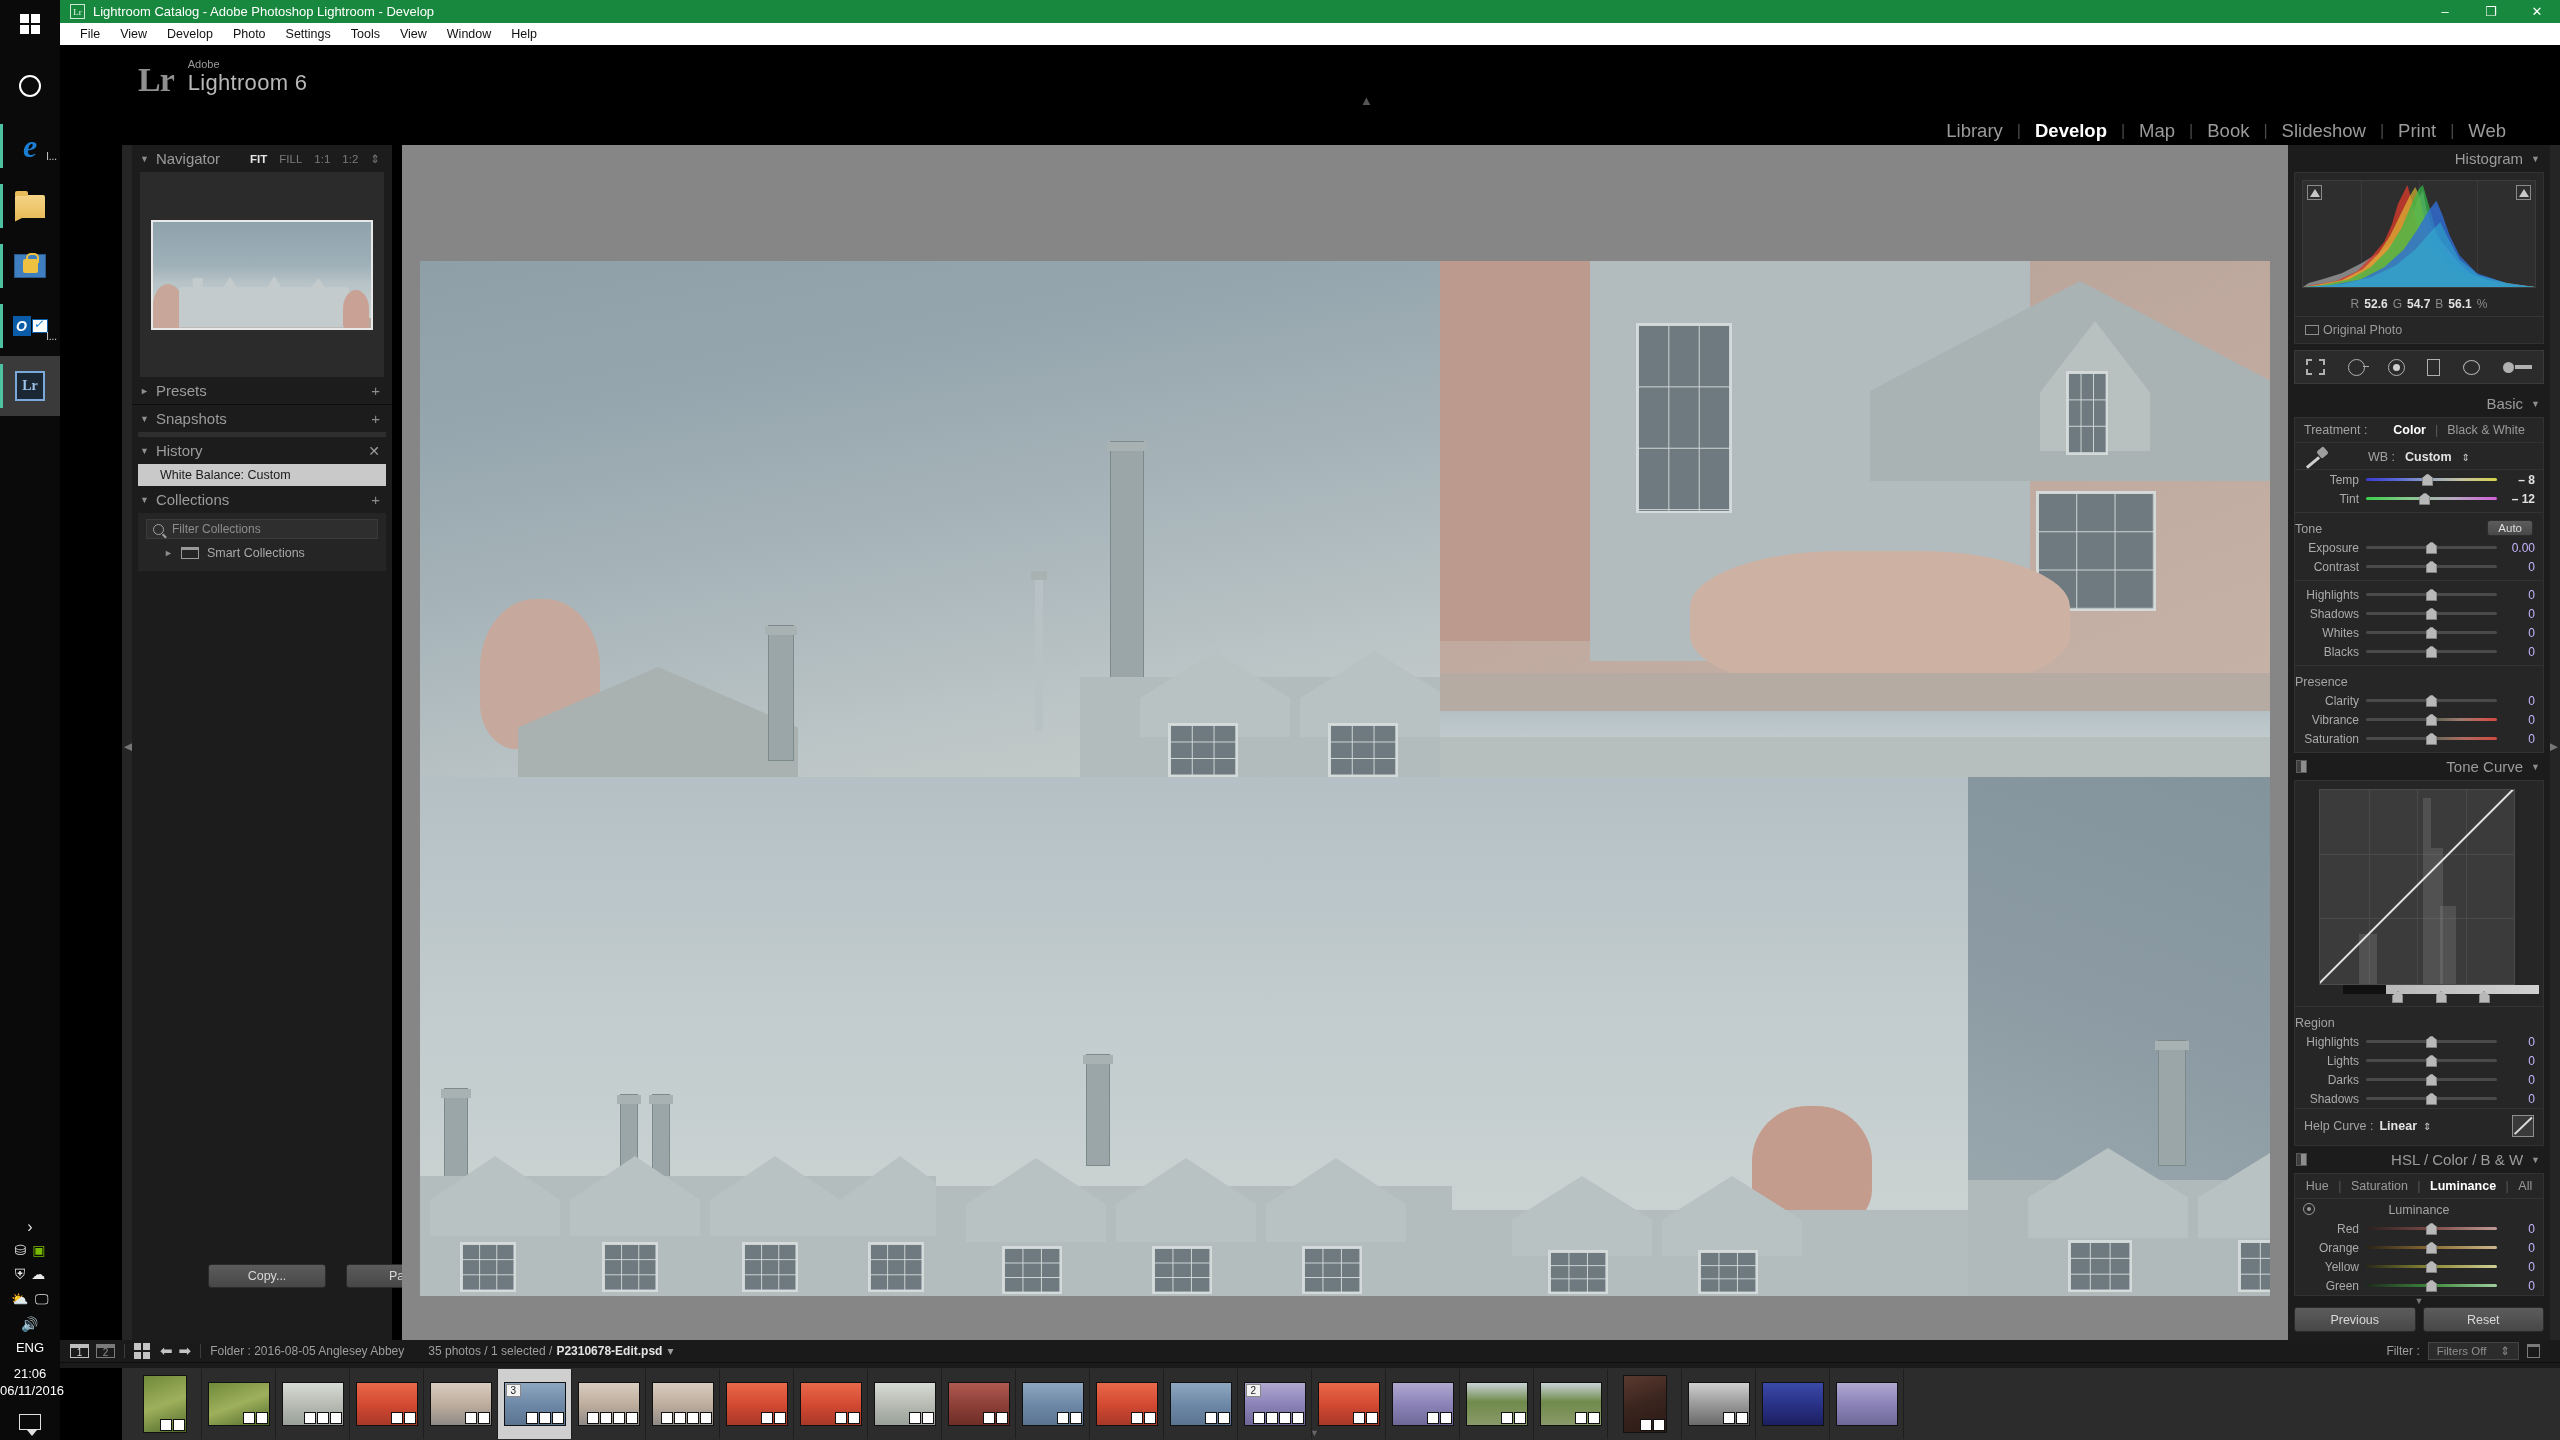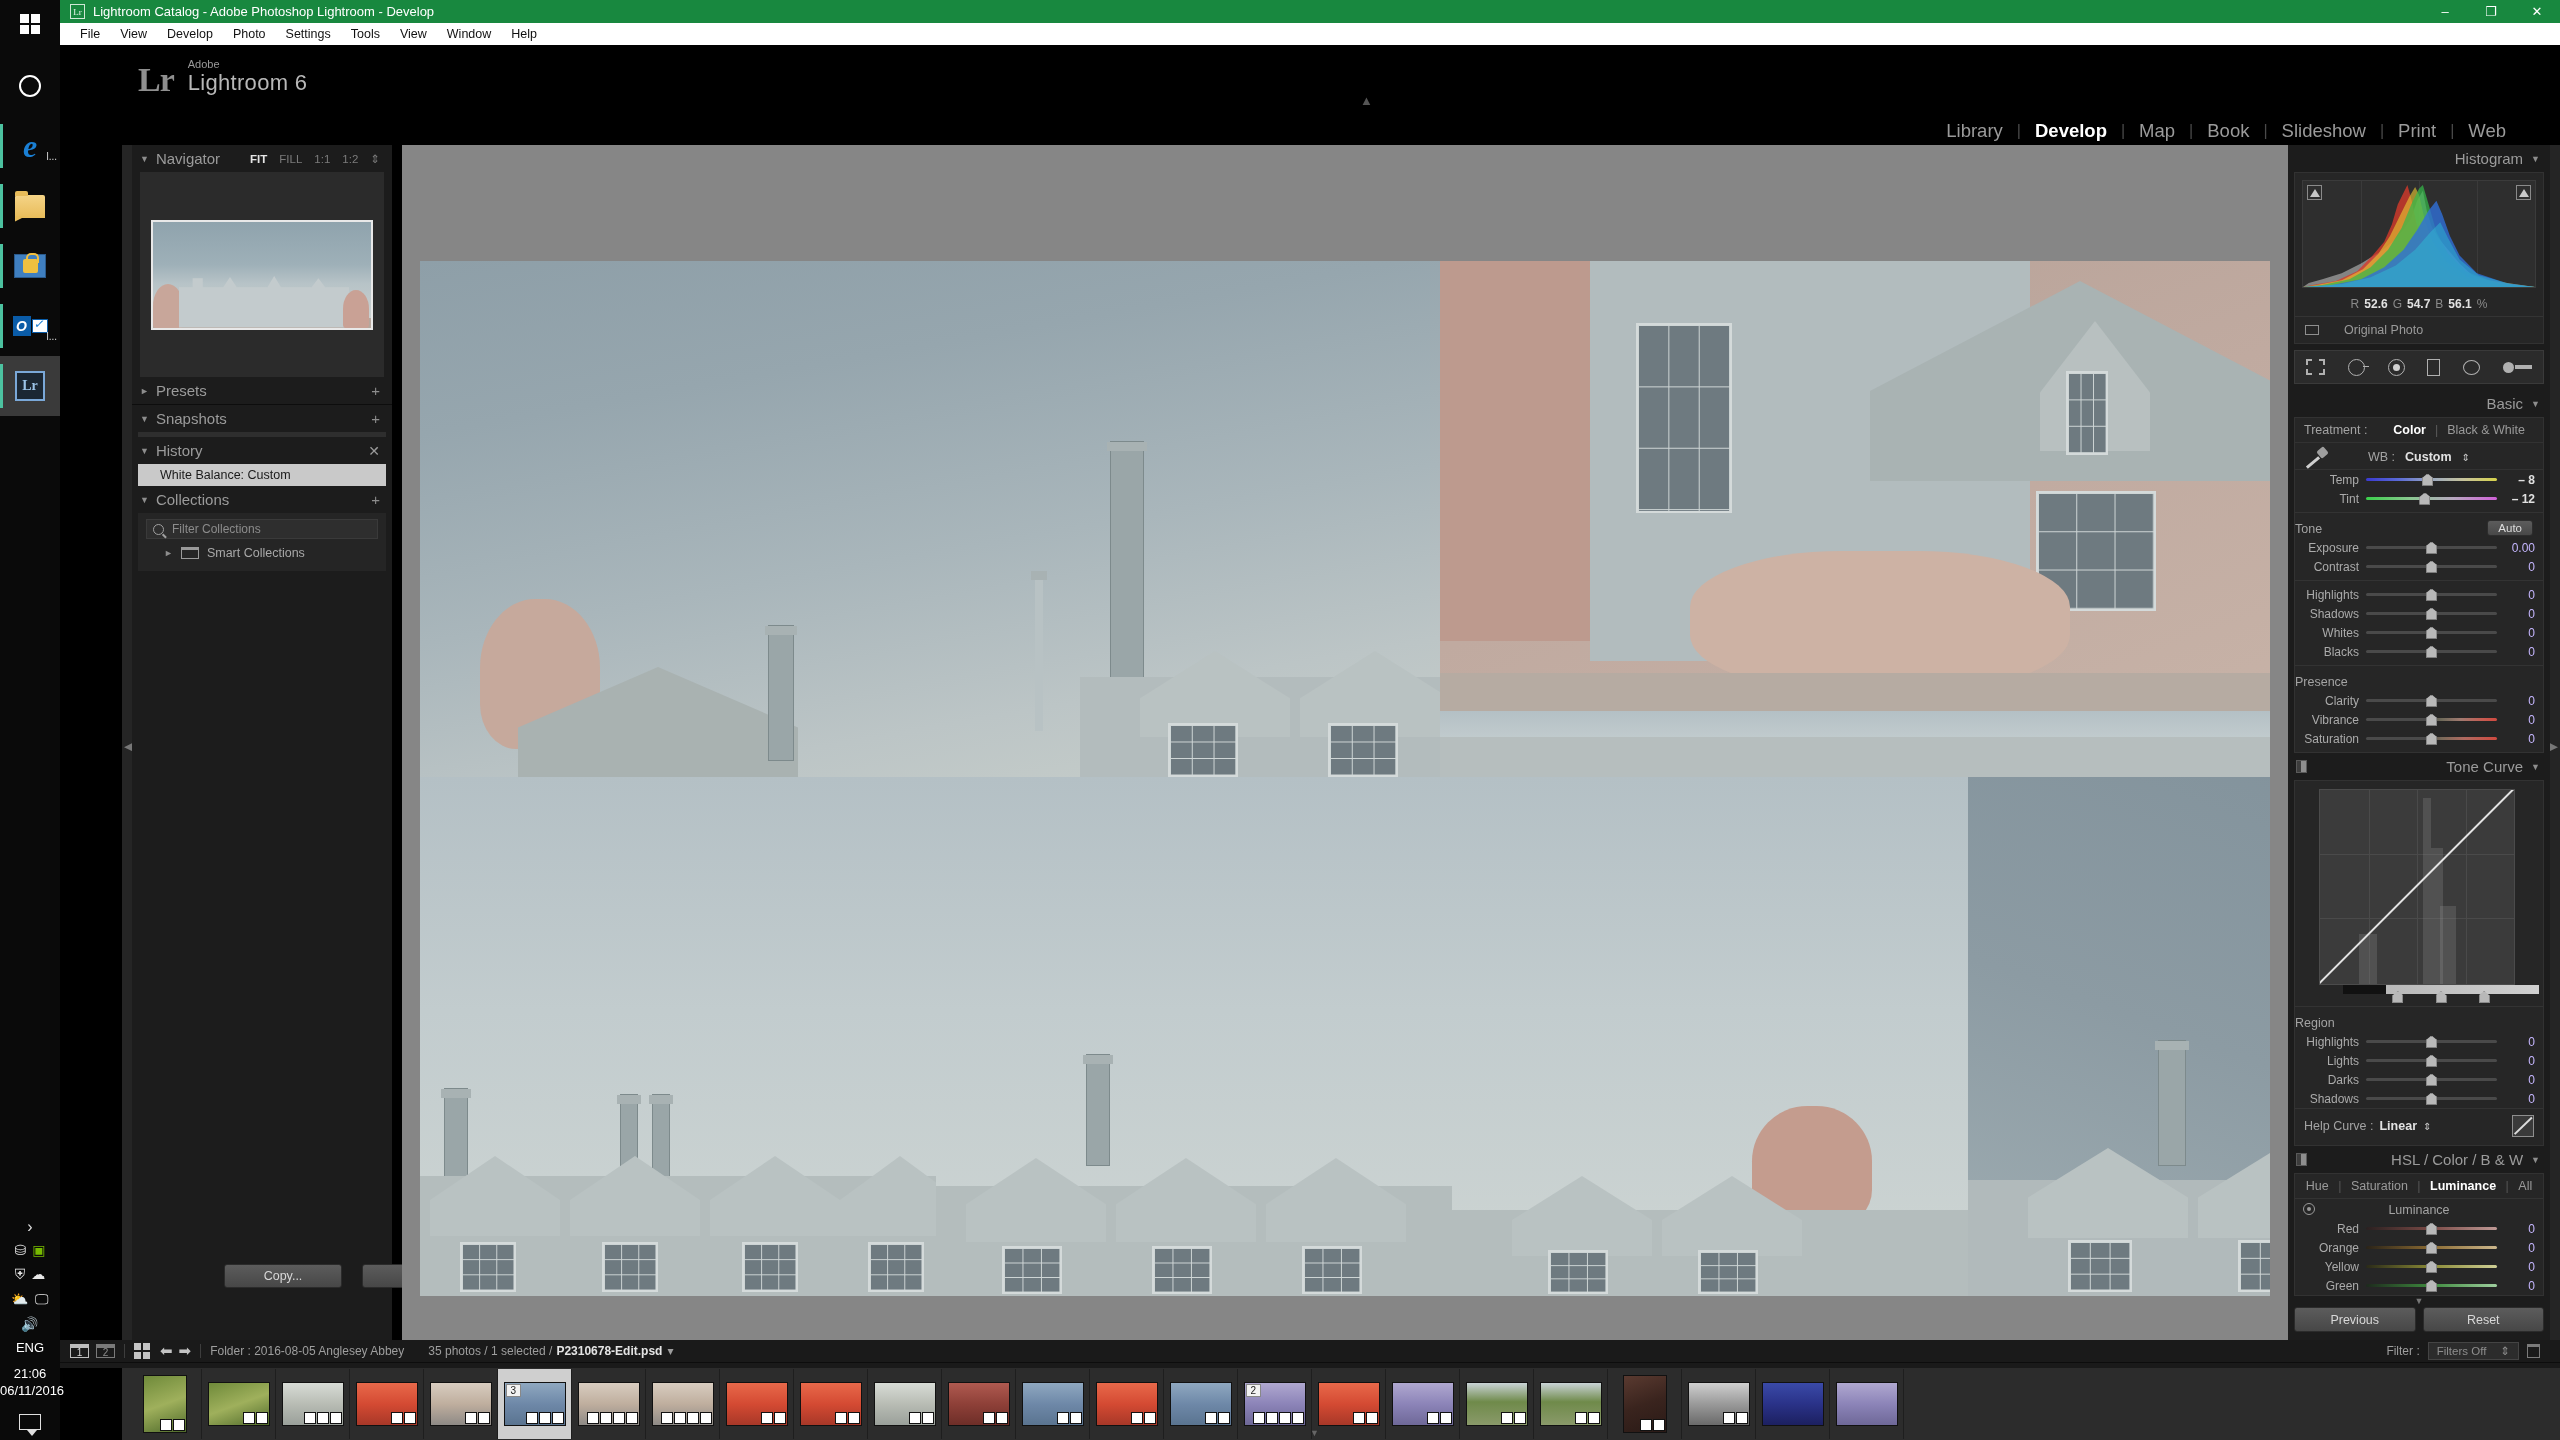--- a/index.html
+++ b/index.html
@@ -158,21 +158,21 @@
     background:#2e2e2e; border:1px solid #3a3a3a; color:#8c8c8c; font-size:12px;
   }
   .coll-row {
     display:flex; align-items:center; gap:8px; padding:3px 8px 3px 26px; color:#a8a8a8; font-size:12.5px;
   }
   .box-ico { width:18px; height:12px; border:1px solid #9a9a9a; border-top-width:3px; }
   .magnifier { width:11px;height:11px;border:1.6px solid #a0a0a0;border-radius:50%;position:relative;display:inline-block; }
   .magnifier::after{content:'';position:absolute;right:-4px;bottom:-3px;width:5px;height:1.6px;background:#a0a0a0;transform:rotate(45deg);}
 
   
-  #lp-buttons { position:absolute; left:92px; bottom:92px; display:flex; gap:20px;margin-top:8px; }
+  #lp-buttons { position:absolute; left:76px; bottom:92px; display:flex; gap:20px;margin-top:8px; }
   .lr-btn {
     width:118px; height:24px; background:linear-gradient(#5c5c5c,#474747);
     border:1px solid #2b2b2b; border-radius:3px; color:#d8d8d8; font-size:12.5px;
     display:flex; align-items:center; justify-content:center;
   }
 
   
   #center { position:absolute; left:342px; top:100px; right:272px; bottom:60px; background:#5a5a5a; }
   #image-area { position:absolute; left:0; top:0; right:0; bottom:37px; background:#868686; overflow:hidden; }
   #photo-wrap { position:absolute; left:18px; top:116px; right:18px; height:1035px; overflow:hidden; background:#8c9aa2; }
@@ -234,21 +234,21 @@
 
   
   #histo { height:108px; margin:7px; background:#2e2e2e; position:relative; border:1px solid #3b3b3b; }
   #histo .hclip { position:absolute; left:4px; top:4px; width:15px; height:15px; border:1px solid #8a8a8a; display:flex;align-items:center;justify-content:center; }
   #histo .hclip.right { left:auto; right:4px; }
   .tri-up { width:0;height:0;border-left:5px solid transparent;border-right:5px solid transparent;border-bottom:8px solid #c8c8c8; }
   #histo .vline { position:absolute; top:0; bottom:0; width:1px; background:#3a3a3a; }
   #rgbvals { display:flex; align-items:center; justify-content:center; gap:5px; font-size:12px; padding:2px 0 5px; }
   #rgbvals .lbl { color:#8a8a8a; }
   #rgbvals .val { color:#e2e2e2; font-weight:bold; }
-  #origphoto { display:flex; align-items:center; gap:25px; padding:6px 10px; color:#9a9a9a; font-size:12.5px; border-top:1px solid #343434; }
+  #origphoto { display:flex; align-items:center; gap:4px; padding:6px 10px; color:#9a9a9a; font-size:12.5px; border-top:1px solid #343434; }
   .op-box { width:14px;height:10px;border:1px solid #8e8e8e; }
 
   
   #toolstrip { display:flex; align-items:center; justify-content:space-around; height:34px; margin:6px; background:#2b2b2b; border:1px solid #3a3a3a; }
   .ts-ico { color:#bcbcbc; }
   .ico-crop { width:19px;height:16px;border:2px dashed #b0b0b0; }
   .ico-spot { width:17px;height:17px;border:1.6px solid #b0b0b0;border-radius:50%;position:relative; }
   .ico-spot::after{content:'';position:absolute;right:-5px;top:6px;width:6px;height:1.6px;background:#b0b0b0;}
   .ico-redeye { width:17px;height:17px;border:1.6px solid #b0b0b0;border-radius:50%;display:flex;align-items:center;justify-content:center; }
   .ico-redeye i { width:7px;height:7px;background:#cfcfcf;border-radius:50%; }

